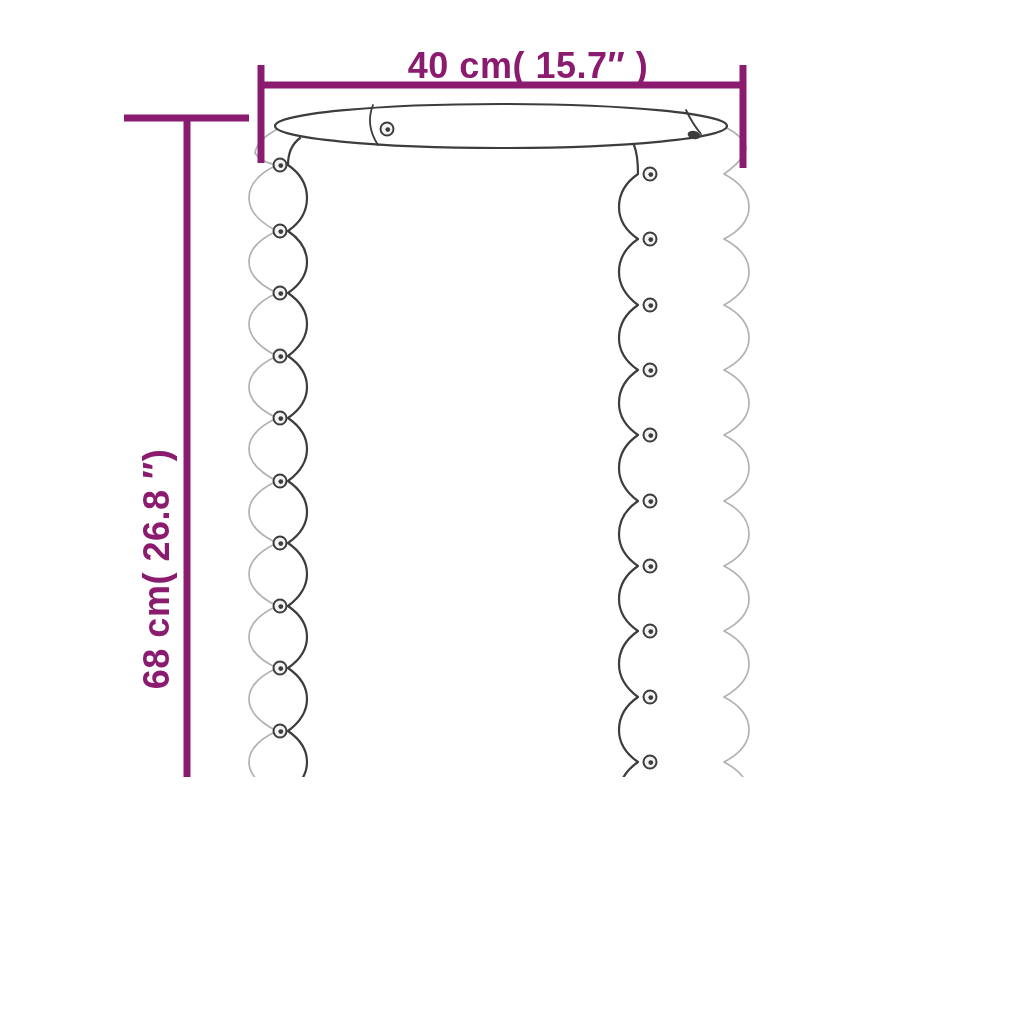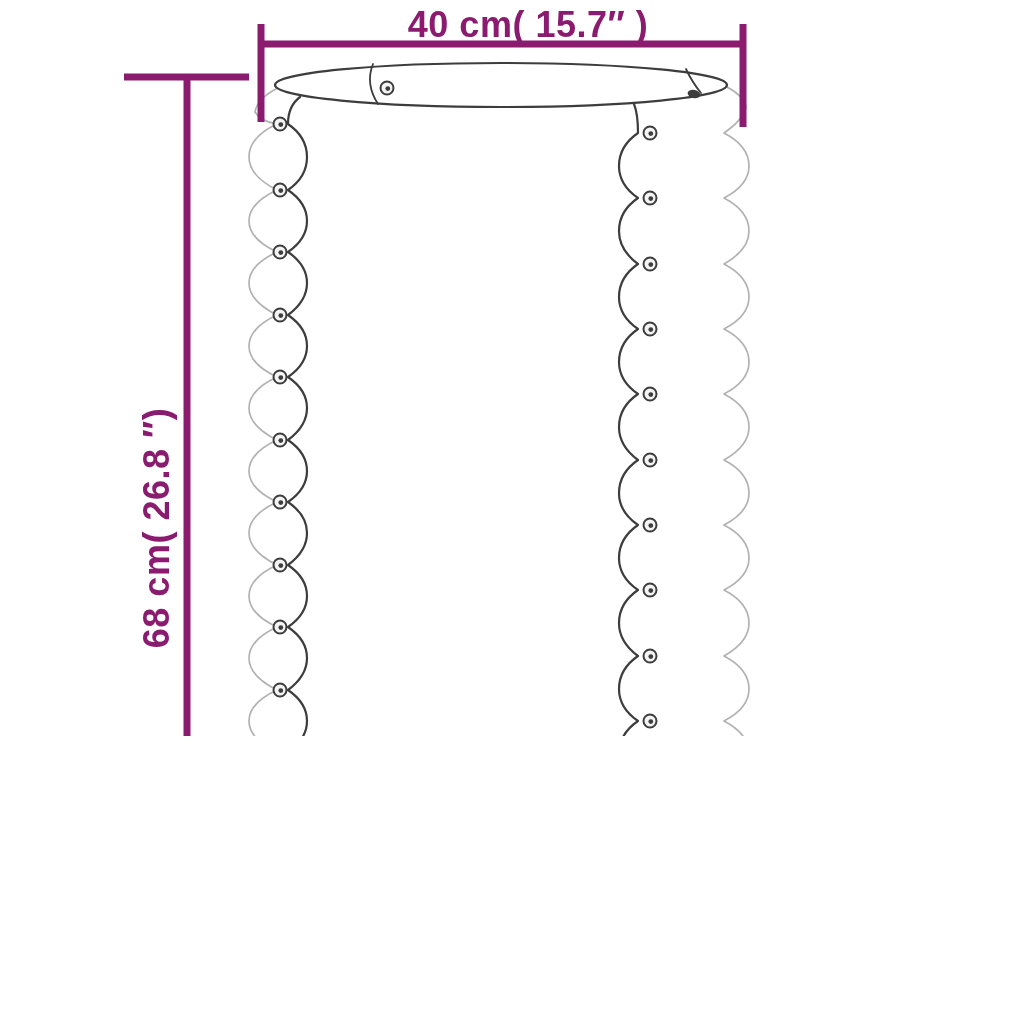--- a/index.html
+++ b/index.html
@@ -3,20 +3,21 @@
 <meta charset="utf-8">
 <style>
   html, body { margin: 0; padding: 0; background: #ffffff; }
   .stage {
     position: relative;
     width: 1024px;
     height: 736px;
     background: #ffffff;
     font-family: "Liberation Sans", "DejaVu Sans", sans-serif;
     overflow: hidden;
+    margin-top: 41px;
   }
   svg { position: absolute; left: 0; top: 0; display: block; }
   .dim-text {
     font-family: "Liberation Sans", "DejaVu Sans", sans-serif;
     font-weight: 700;
     font-size: 36px;
     letter-spacing: 0.5px;
   }
 </style>
 </head>

